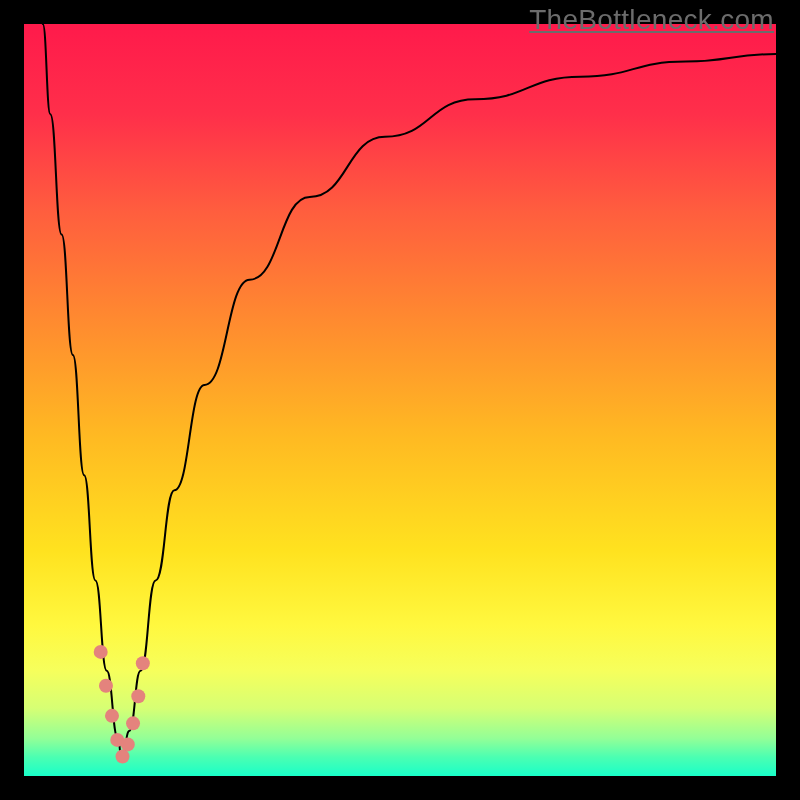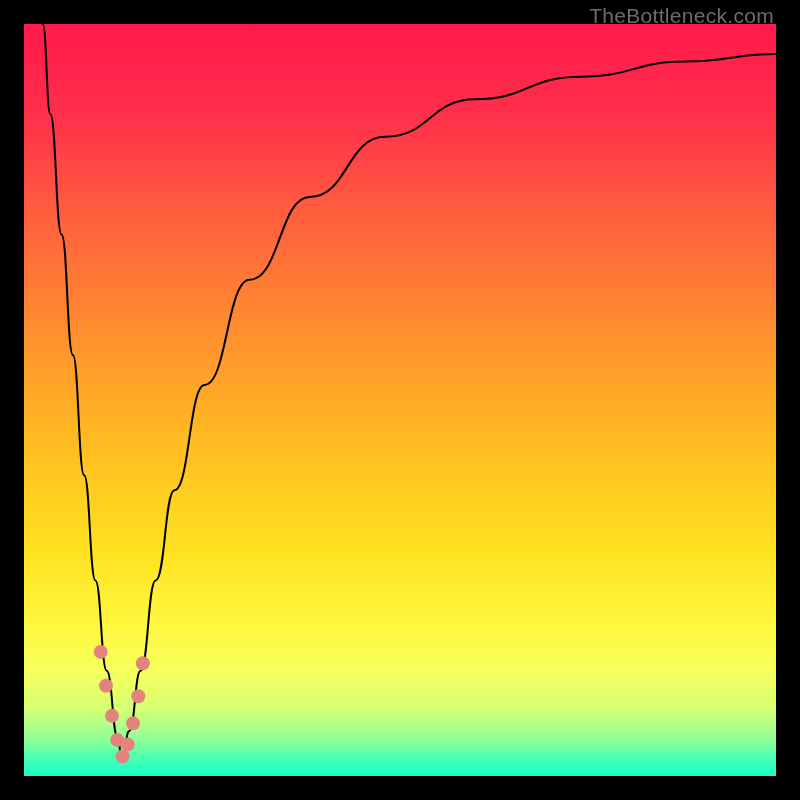--- a/index.html
+++ b/index.html
@@ -37,24 +37,25 @@
     left: 0;
     top: 0;
     width: 100%;
     height: 100%;
   }
   .watermark {
     position: absolute;
     top: 4px;
     right: 26px;
     color: #6c6c6c;
-    font-size: 21px;
+    font-size: 28px;
     font-weight: 500;
     letter-spacing: 0.3px;
     user-select: none;
+    text-decoration: underline;
   }
 </style>
 </head>
 <body>
 
 <div class="outer">
 
   <div class="plot-frame">
 
     <svg class="gradient" viewBox="0 0 752 752" preserveAspectRatio="none">

